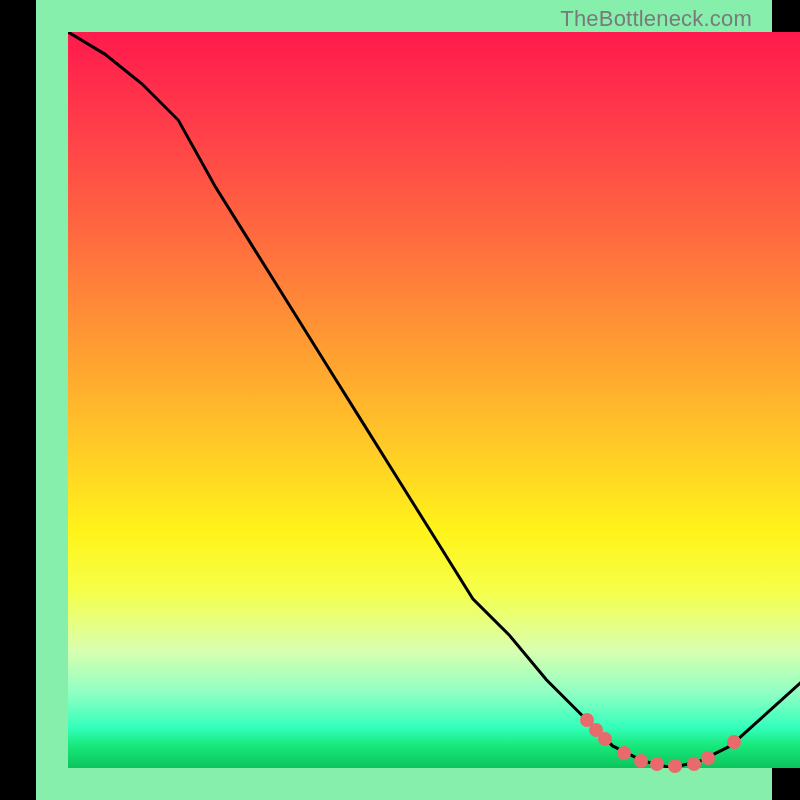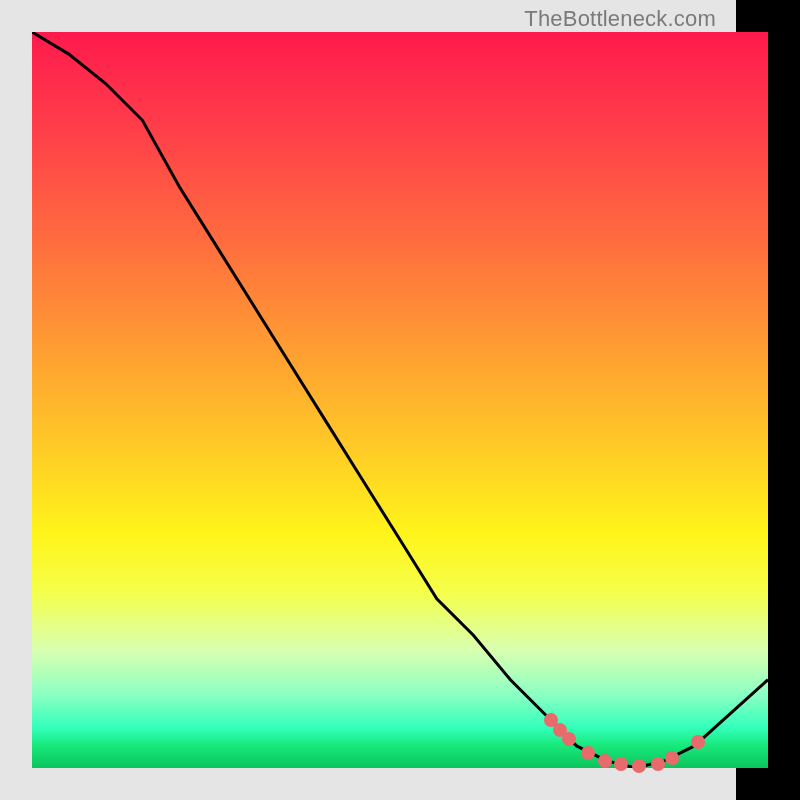--- a/index.html
+++ b/index.html
@@ -8,21 +8,22 @@
     width: 800px;
     height: 800px;
     background: #000;
     overflow: hidden;
     font-family: Arial, Helvetica, sans-serif;
   }
   .frame {
     position: relative;
     width: 736px;
     height: 800px;
-    background: #e5e5e5;
+    background: #86efac;
+    margin-left: 36px;
   }
   .plot {
     position: absolute;
     left: 32px;
     top: 32px;
     width: 736px;
     height: 736px;
     background: linear-gradient(
       to bottom,
       #ff1a4d 0%,

